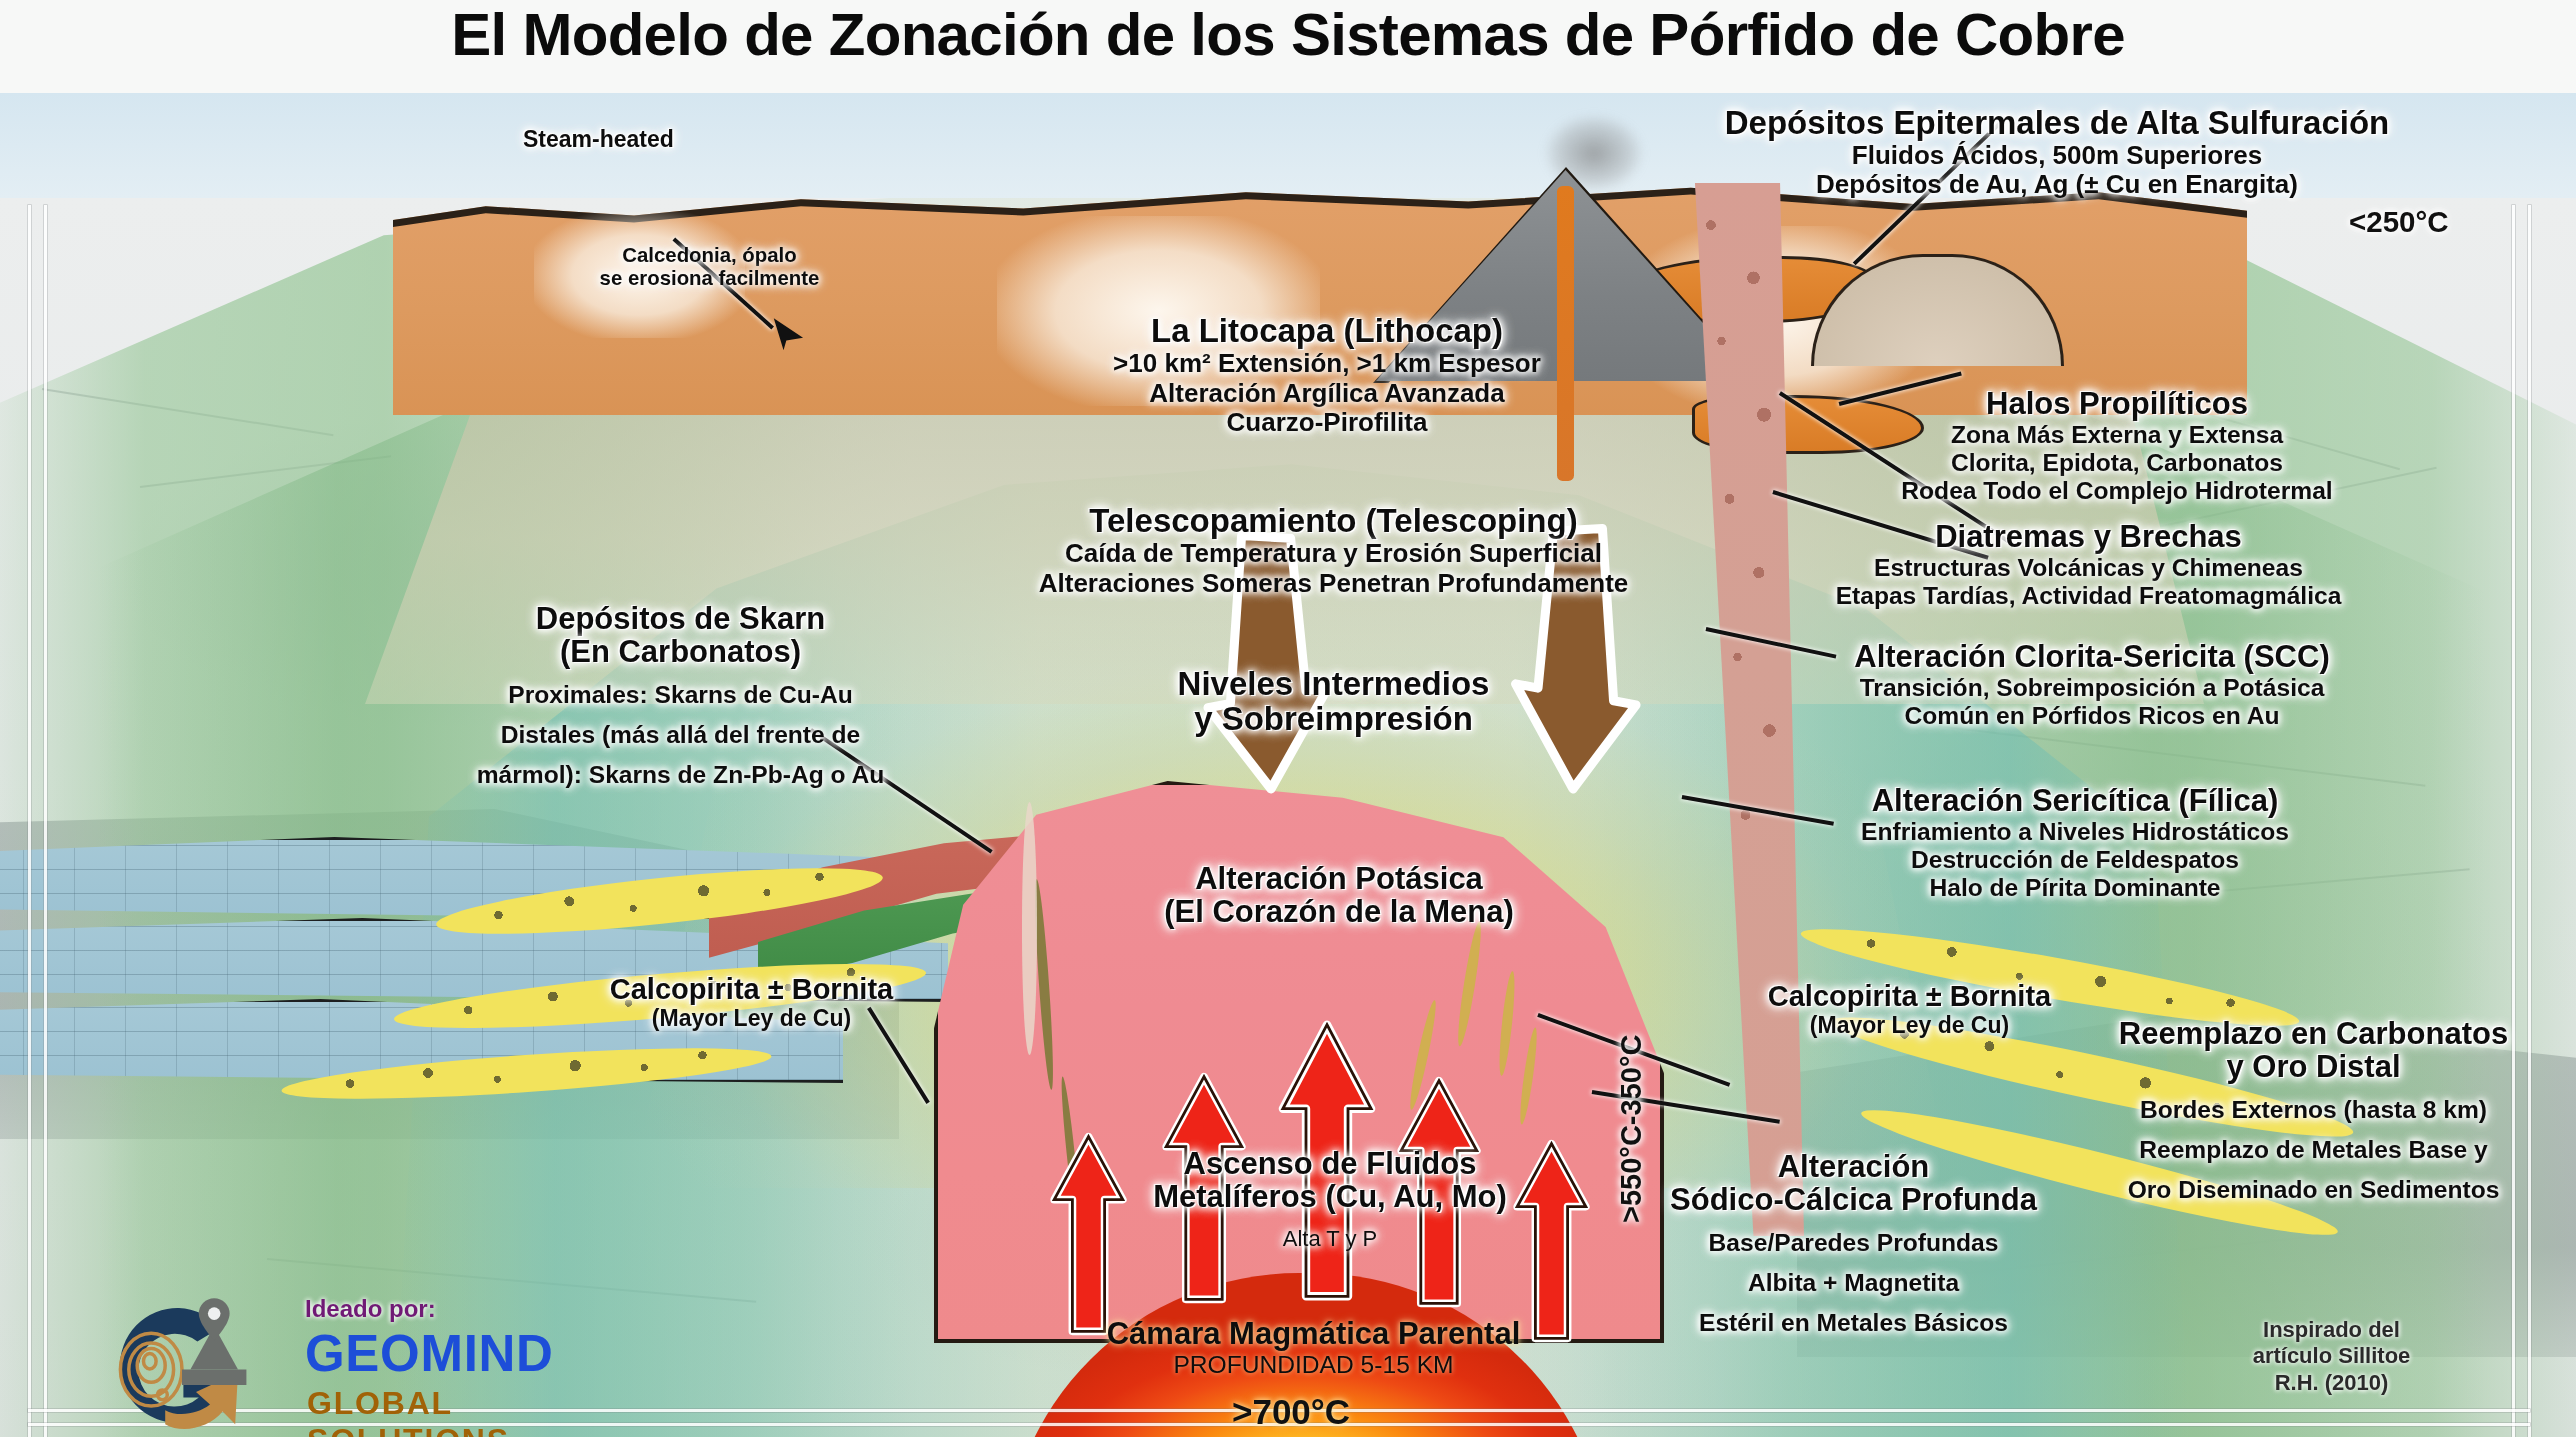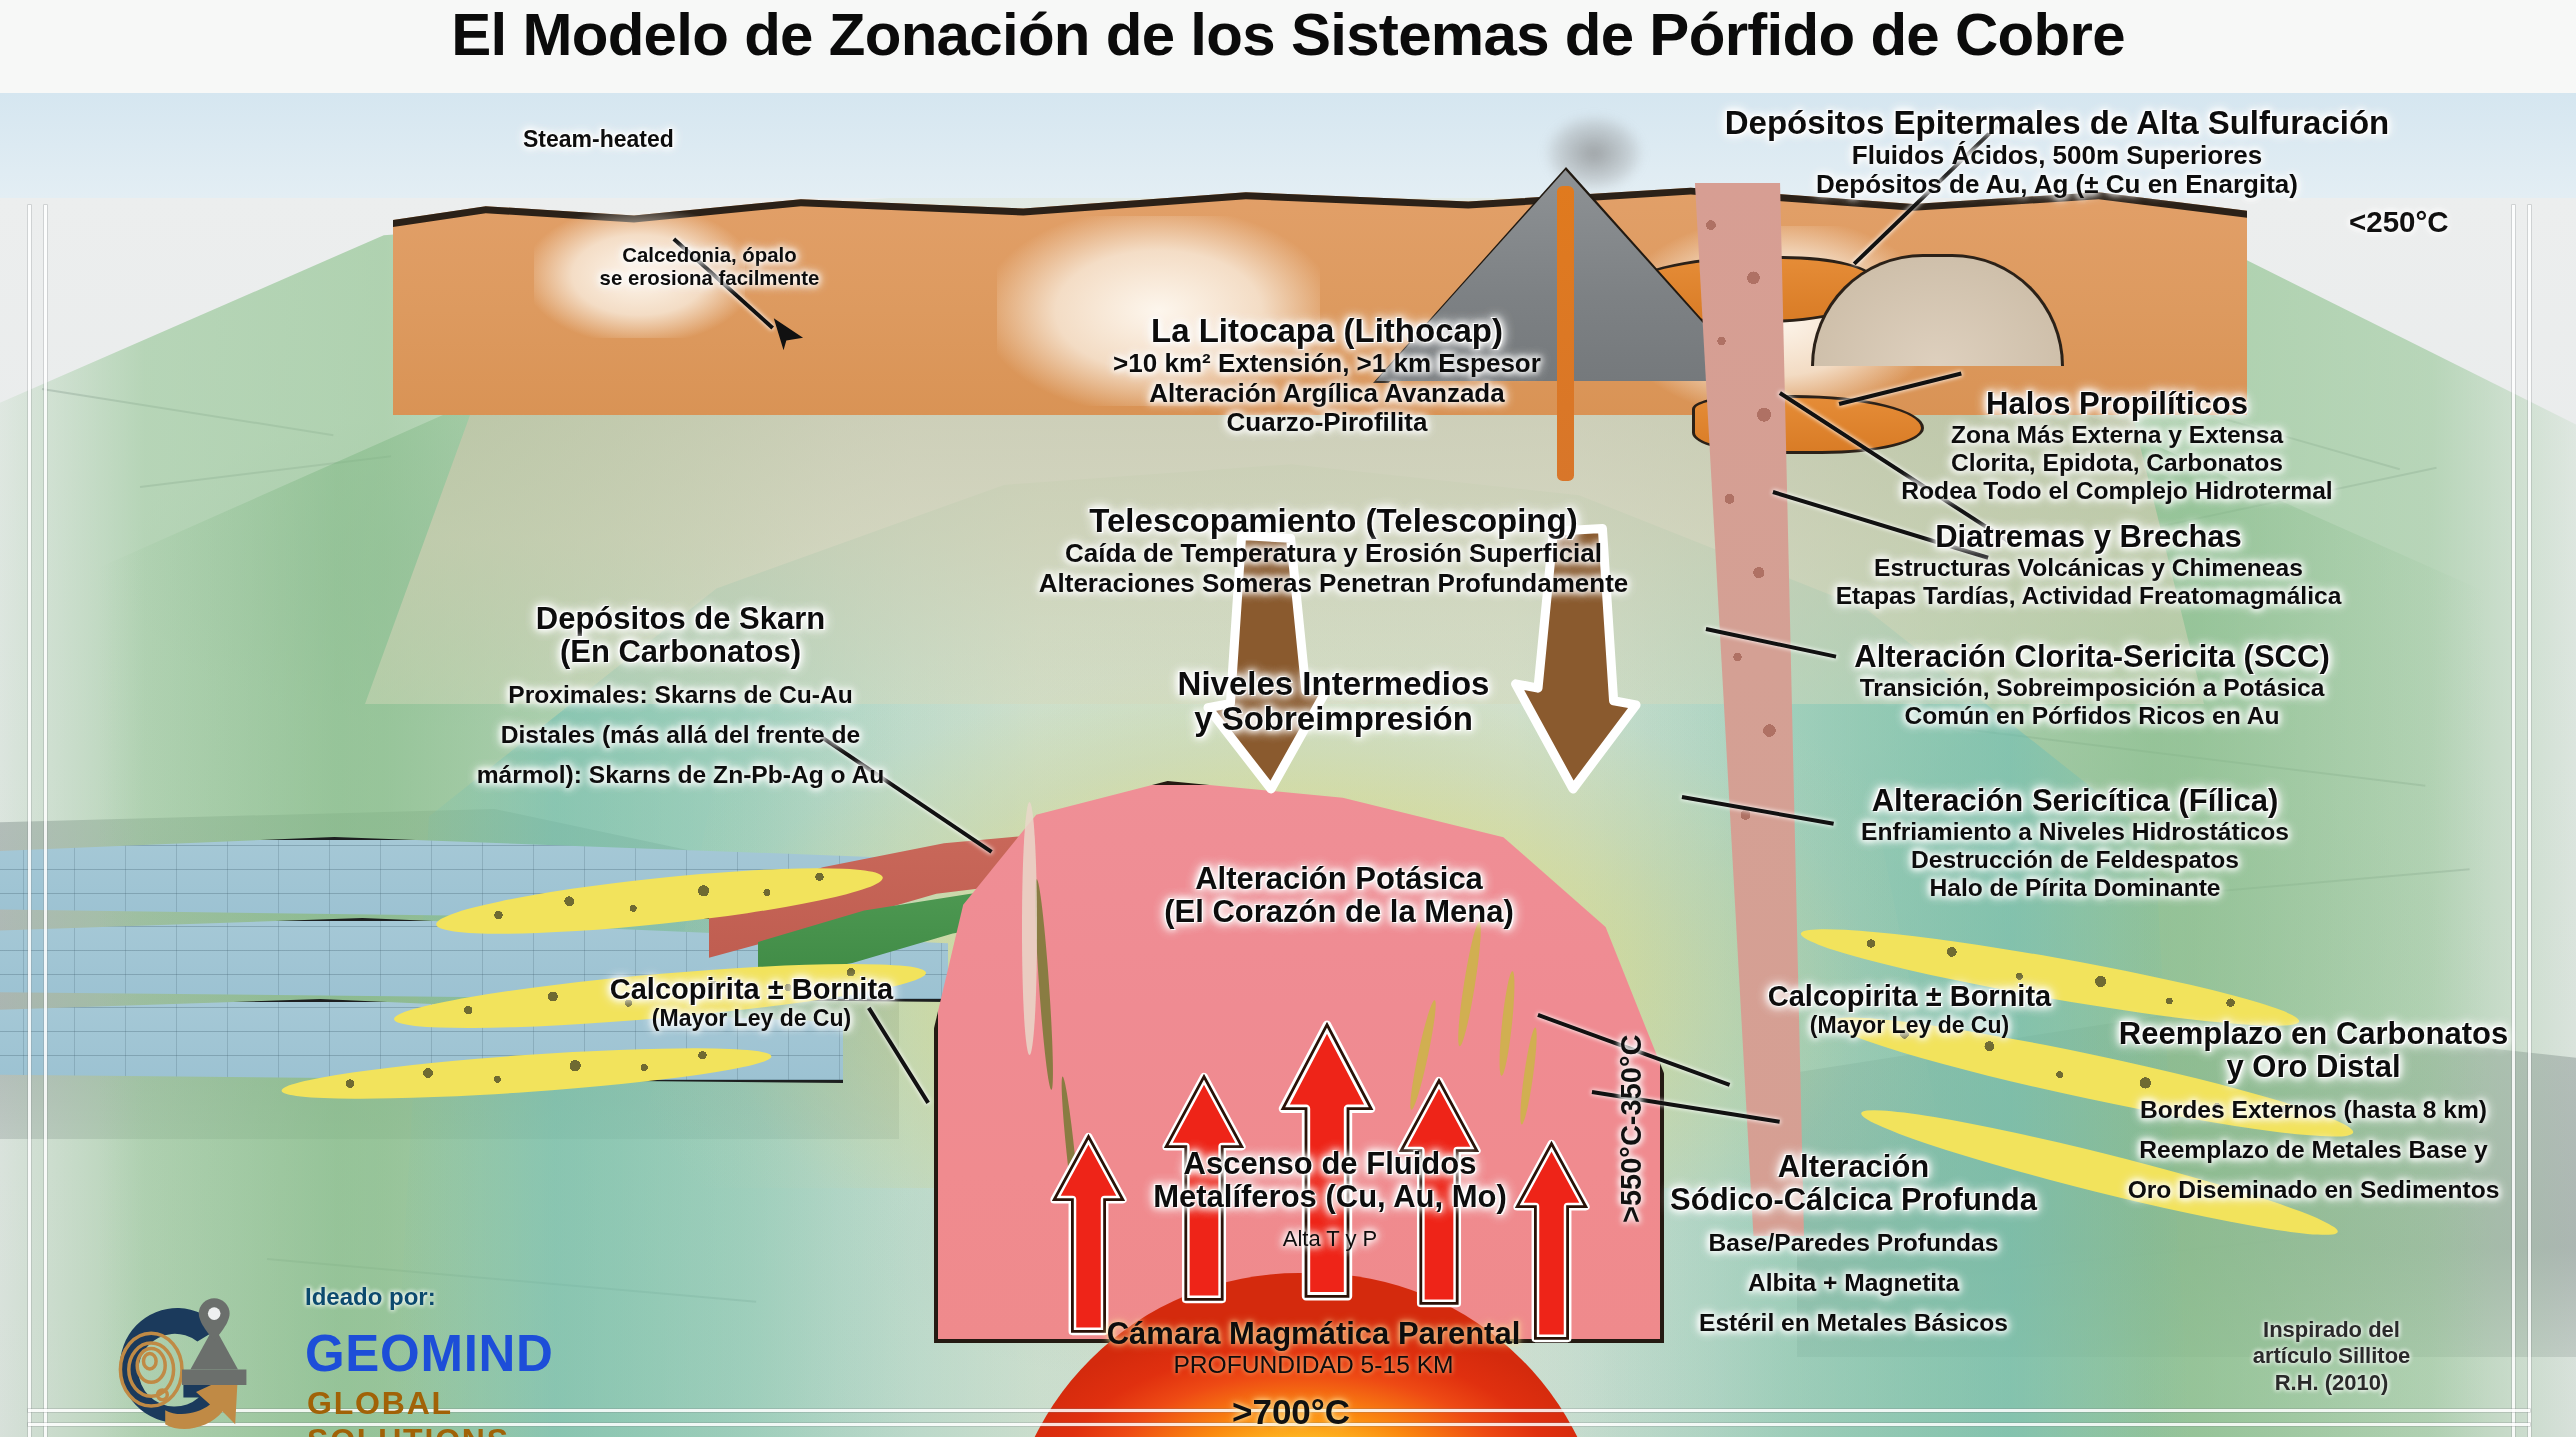--- a/index.html
+++ b/index.html
@@ -312,21 +312,21 @@
   }
 
   
   .leader{ position:absolute; background:#111; transform-origin:left center; z-index:38;
            box-shadow:0 0 4.2px 0.7px rgba(255,255,255,.85); }
   .leader-arrow{ position:absolute; z-index:38; }
 
   
   #logo-block{ position:absolute; left:98px; top:1187px; width:548px; height:183px; z-index:50; }
   #logo-mark{ position:absolute; left:0; top:7px; width:161px; height:161px; }
-  #ideado{ position:absolute; left:207px; top:3px; font-size:24px; font-weight:bold; color:#0c4a6e;
+  #ideado{ position:absolute; left:207px; top:15px; font-size:24px; font-weight:bold; color:#701a75;
            text-shadow:0 0 5.6px #fff,0 0 5.6px #fff; }
   #brand-main{ position:absolute; left:207px; top:44px; font-size:51px; font-weight:bold;
                color:#1d4ed8; letter-spacing:0.7px; }
   #brand-sub{ position:absolute; left:209px; top:105px; font-size:32px; font-weight:bold;
               color:#a16207; letter-spacing:1.8px; }
 
   #credit{
     position:absolute; right:97px; bottom:41px; width:295px; text-align:center;
     font-size:22px; font-weight:bold; line-height:1.22; color:#2a2a2a; z-index:50;
     text-shadow:0 0 5.6px #fff,0 0 5.6px #fff;

